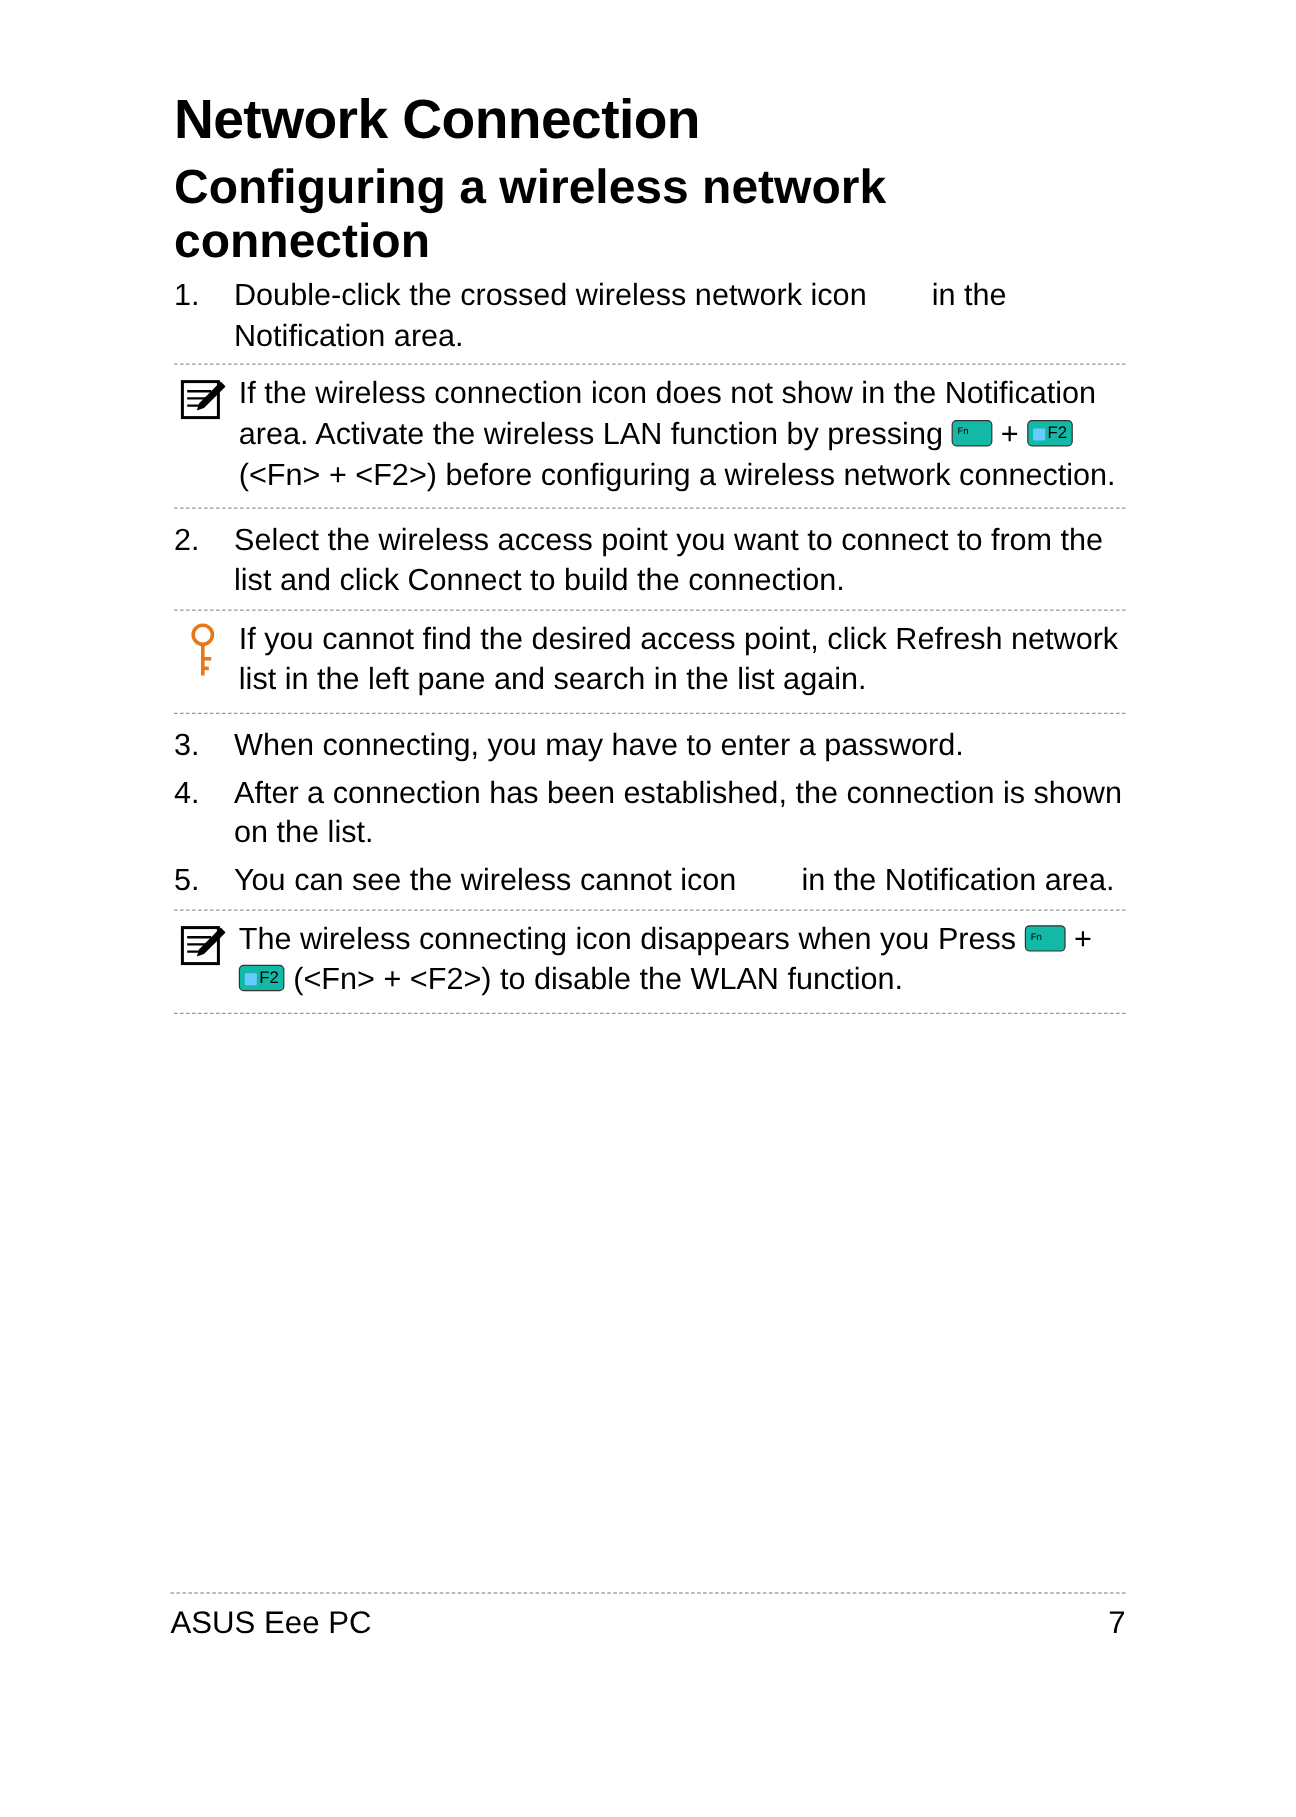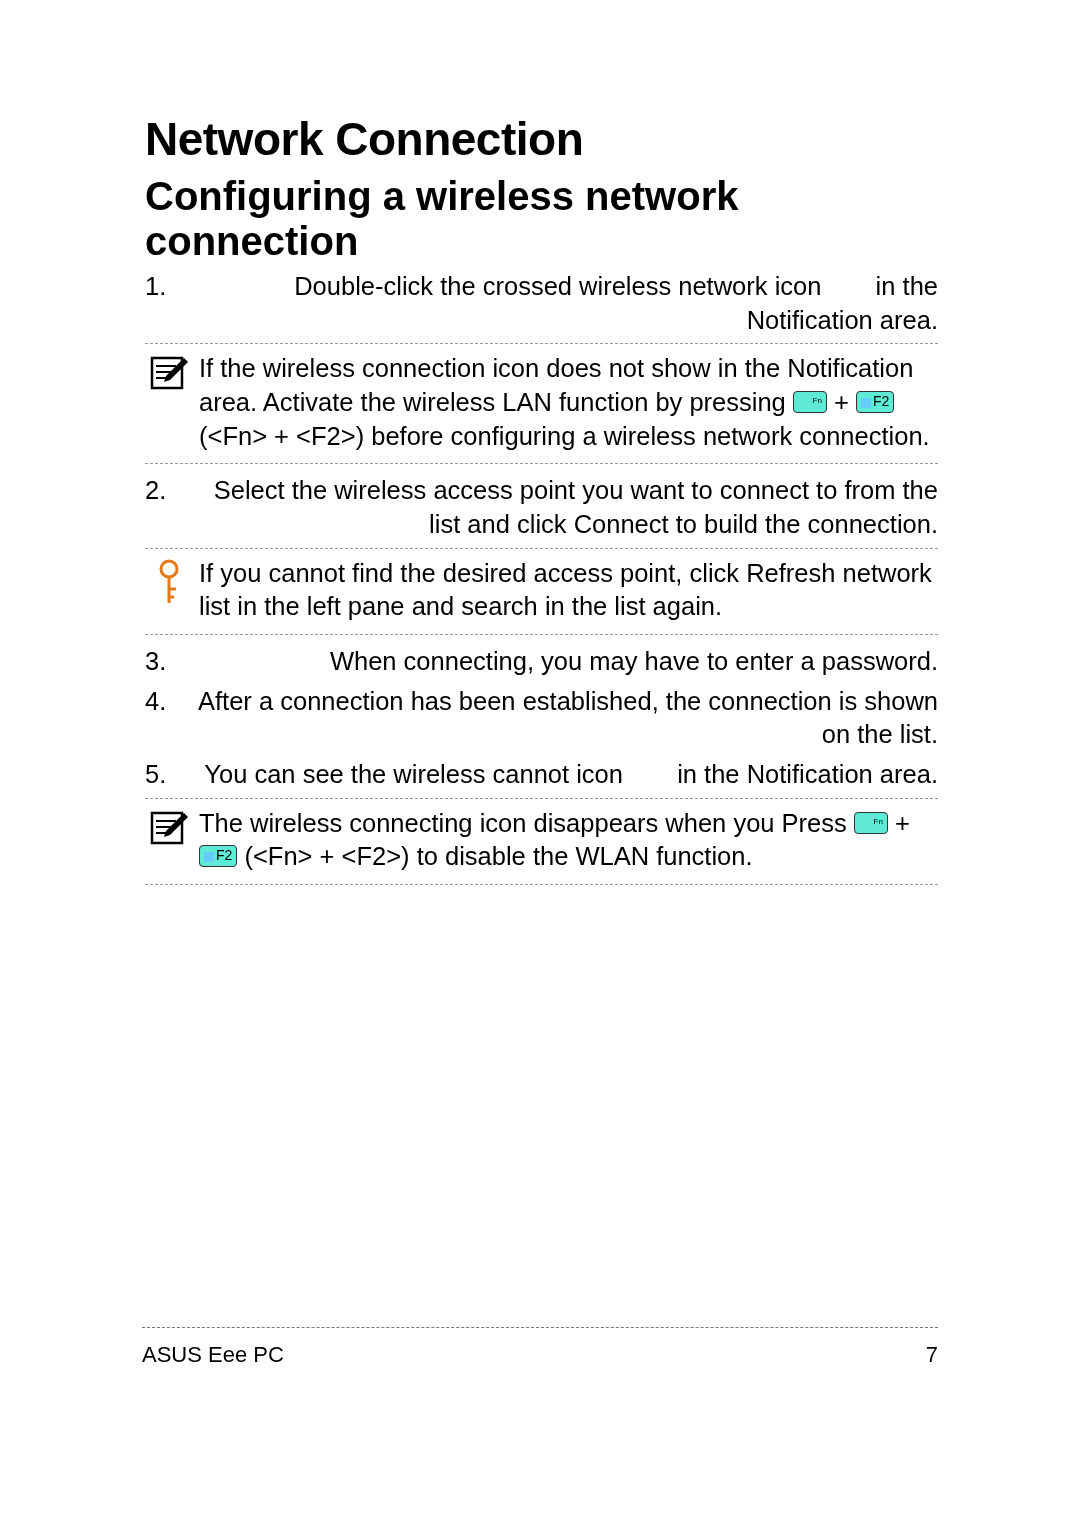--- a/index.html
+++ b/index.html
@@ -10,21 +10,21 @@
     height: 1514px;
     font-family: "Segoe UI", "Myriad Pro", Arial, sans-serif;
     color: #000;
     position: relative;
   }
   .page {
     position: relative;
     width: 1080px;
     height: 1438px;
     box-sizing: border-box;
-    padding: 112px 142px 0 145px;
+    padding: 72px 142px 0 145px;
   }
   .title {
     font-weight: 800;
     font-size: 46px;
     letter-spacing: -0.5px;
     margin: 0 0 8px 0;
   }
   .subtitle {
     font-weight: 800;
     font-size: 40px;
@@ -44,21 +44,20 @@
     display: flex;
     margin: 0 0 6px 0;
   }
   ol.steps > li > .num {
     width: 50px;
     flex: 0 0 50px;
     text-align: left;
   }
   ol.steps > li > .body {
     flex: 1;
-    text-align: right;
   }
   .note {
     border-top: 1px dashed #999;
     border-bottom: 1px dashed #999;
     padding: 8px 0 10px 0;
     margin: 6px 0 10px 0;
     display: flex;
     align-items: flex-start;
   }
   .note:last-of-type { margin-bottom: 14px; }
@@ -75,24 +74,24 @@
     padding-left: 6px;
   }
   .keycap {
     display: inline-block;
     border: 1.5px solid #333;
     border-radius: 4px;
     min-width: 24px;
     height: 20px;
     line-height: 18px;
     font-size: 9px;
-    text-align: right;
+    text-align: left;
     padding: 0 4px;
     vertical-align: middle;
-    background: #5eead4;
+    background: #14b8a6;
     position: relative;
     top: -2px;
   }
   .keycap.fn {
     font-size: 8px;
   }
   .keycap.f2 {
     font-size: 14px;
     position: relative;
   }
@@ -114,21 +113,21 @@
     border-top: 1px dashed #777;
     height: 0;
   }
   .footer {
     position: absolute;
     left: 142px;
     right: 142px;
     bottom: 70px;
     display: flex;
     justify-content: space-between;
-    font-size: 22px;
+    font-size: 26px;
     padding-top: 8px;
   }
   
   svg { display: block; }
 </style>
 </head>
 <body>
 
 <div class="page">
 

